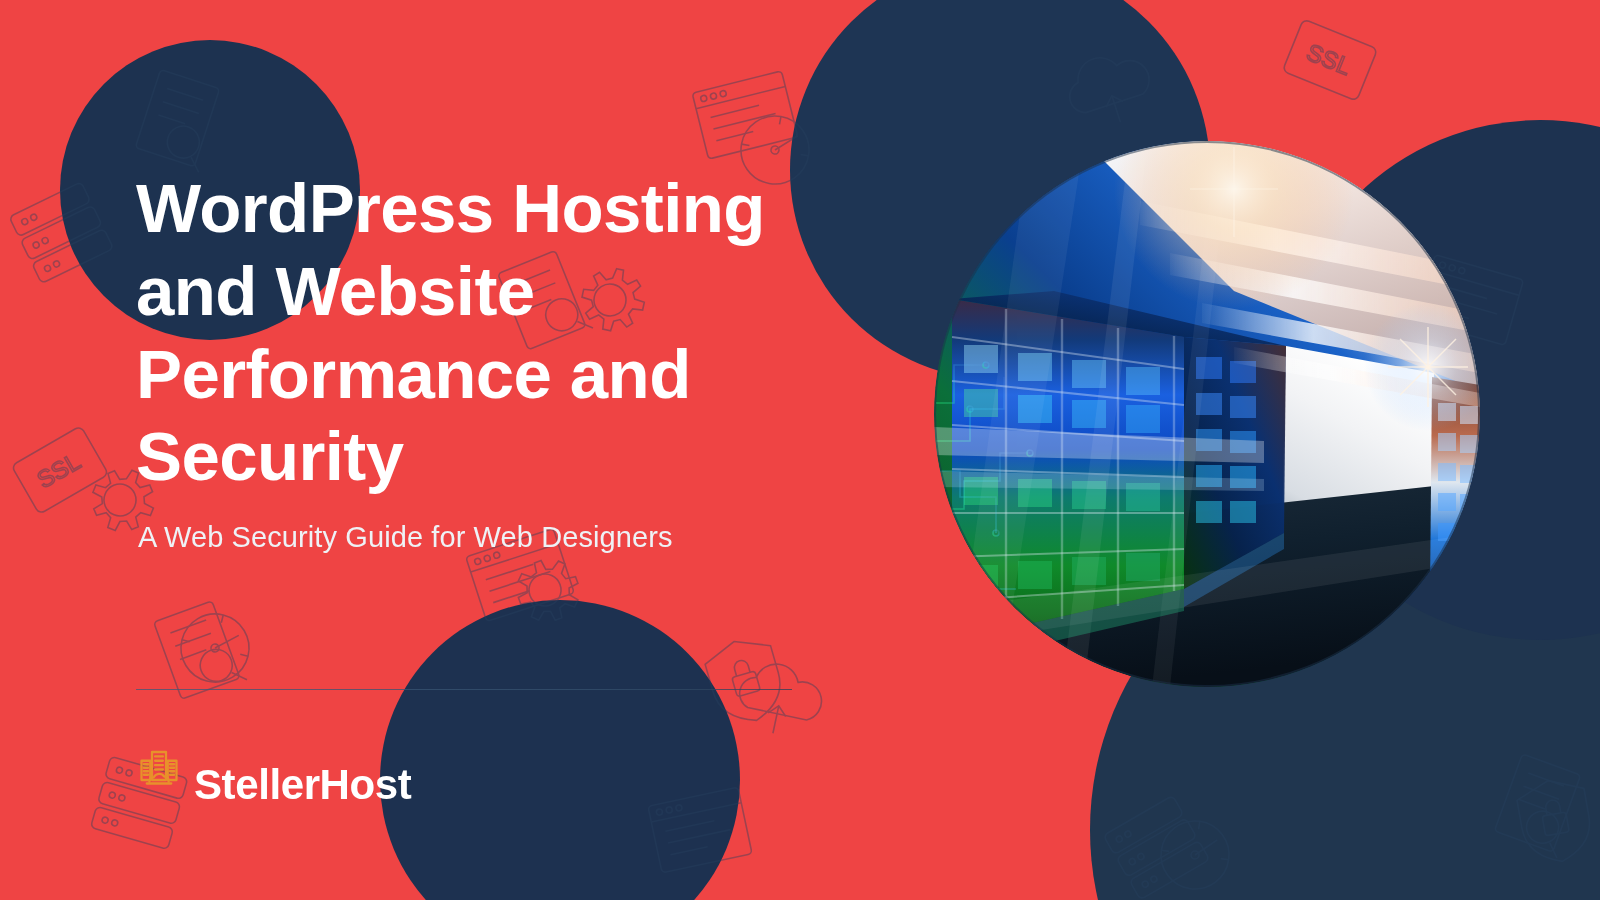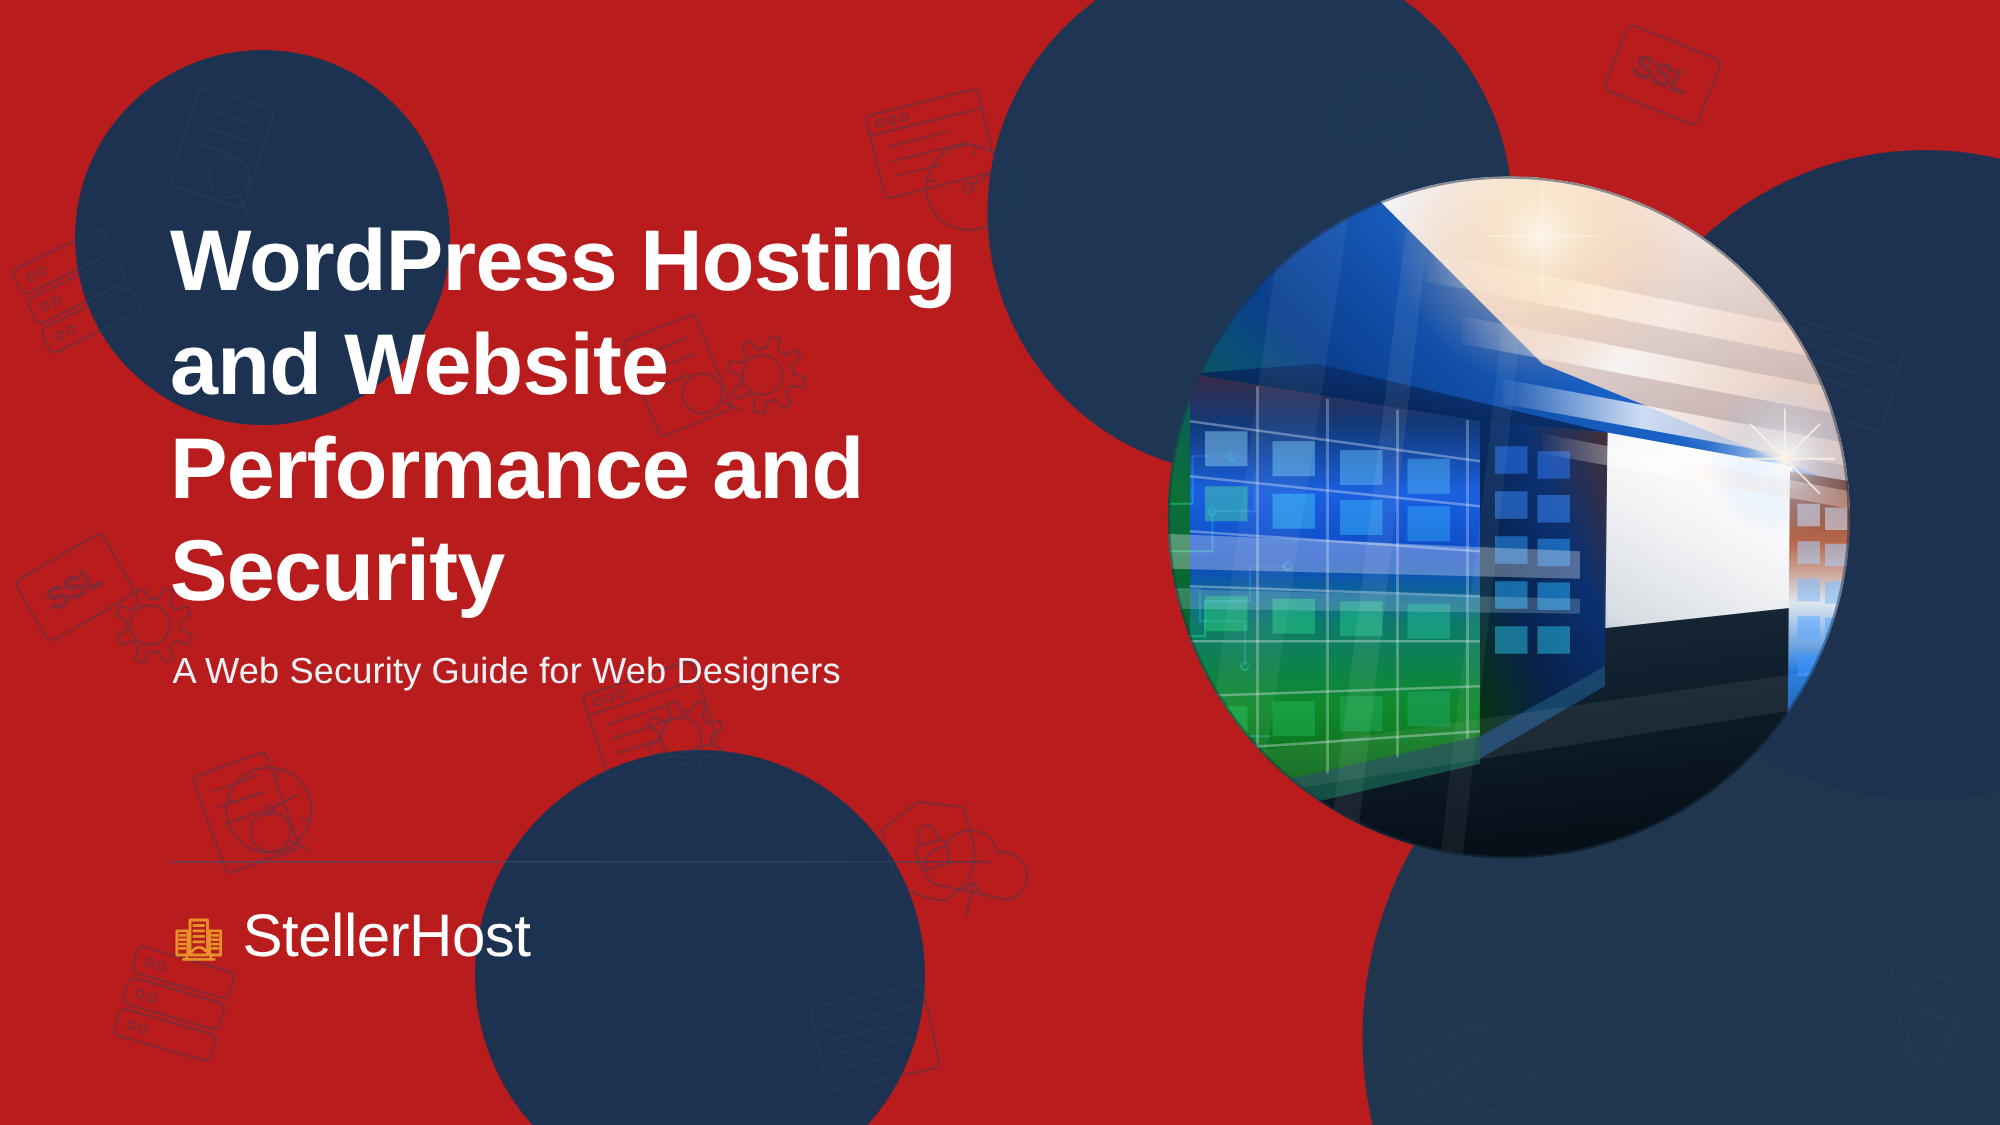--- a/index.html
+++ b/index.html
@@ -7,21 +7,21 @@
   html, body {
     width:1600px; height:900px;
     overflow:hidden;
     background:#1b2f48;
     font-family:"Liberation Sans", sans-serif;
   }
 
   .banner {
     position:relative;
     width:1600px; height:900px;
-    background:#b91c1c;
+    background:#ef4444;
     overflow:hidden;
   }
 
   
   .blob {
     position:absolute;
     border-radius:50%;
     pointer-events:none;
   }
   .blob-a { width:420px; height:420px; left:790px;  top:-40px;  background:#1e3category; }
@@ -83,25 +83,26 @@
   
   .brand {
     position:absolute;
     top:722px; left:2px;
     display:flex;
     align-items:center;
     gap:14px;
   }
   .brand-icon { width:42px; height:42px; display:block; }
   .brand-name {
-    font-size:48px;
-    font-weight:normal;
+    font-size:42px;
+    font-weight:bold;
     letter-spacing:-0.4px;
     color:#ffffff;
     white-space:nowrap;
+    margin-top:39px;
   }
 
   
   .hero-circle {
     position:absolute;
     left:934px; top:141px;
     width:546px; height:546px;
     border-radius:50%;
     overflow:hidden;
   }

